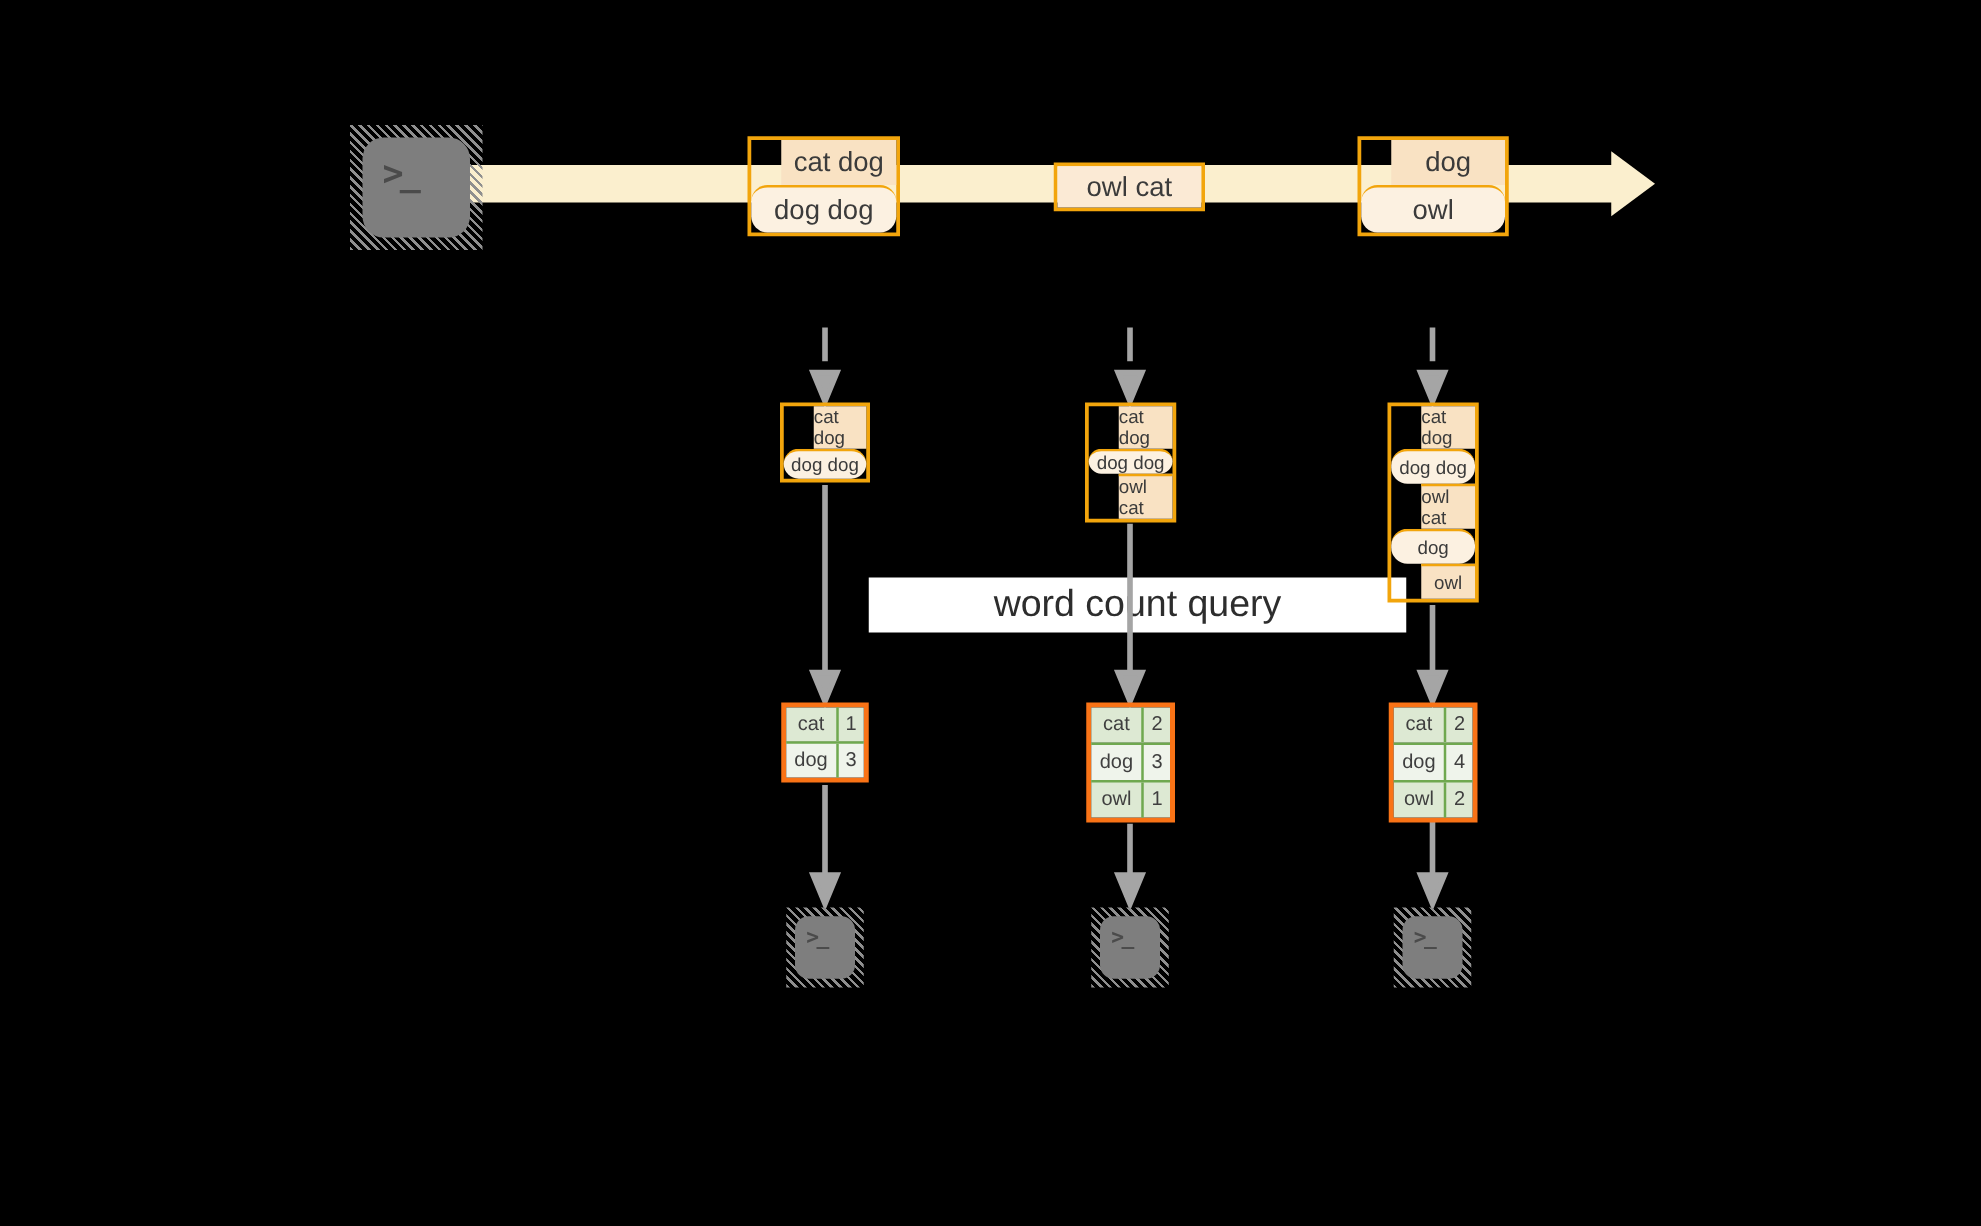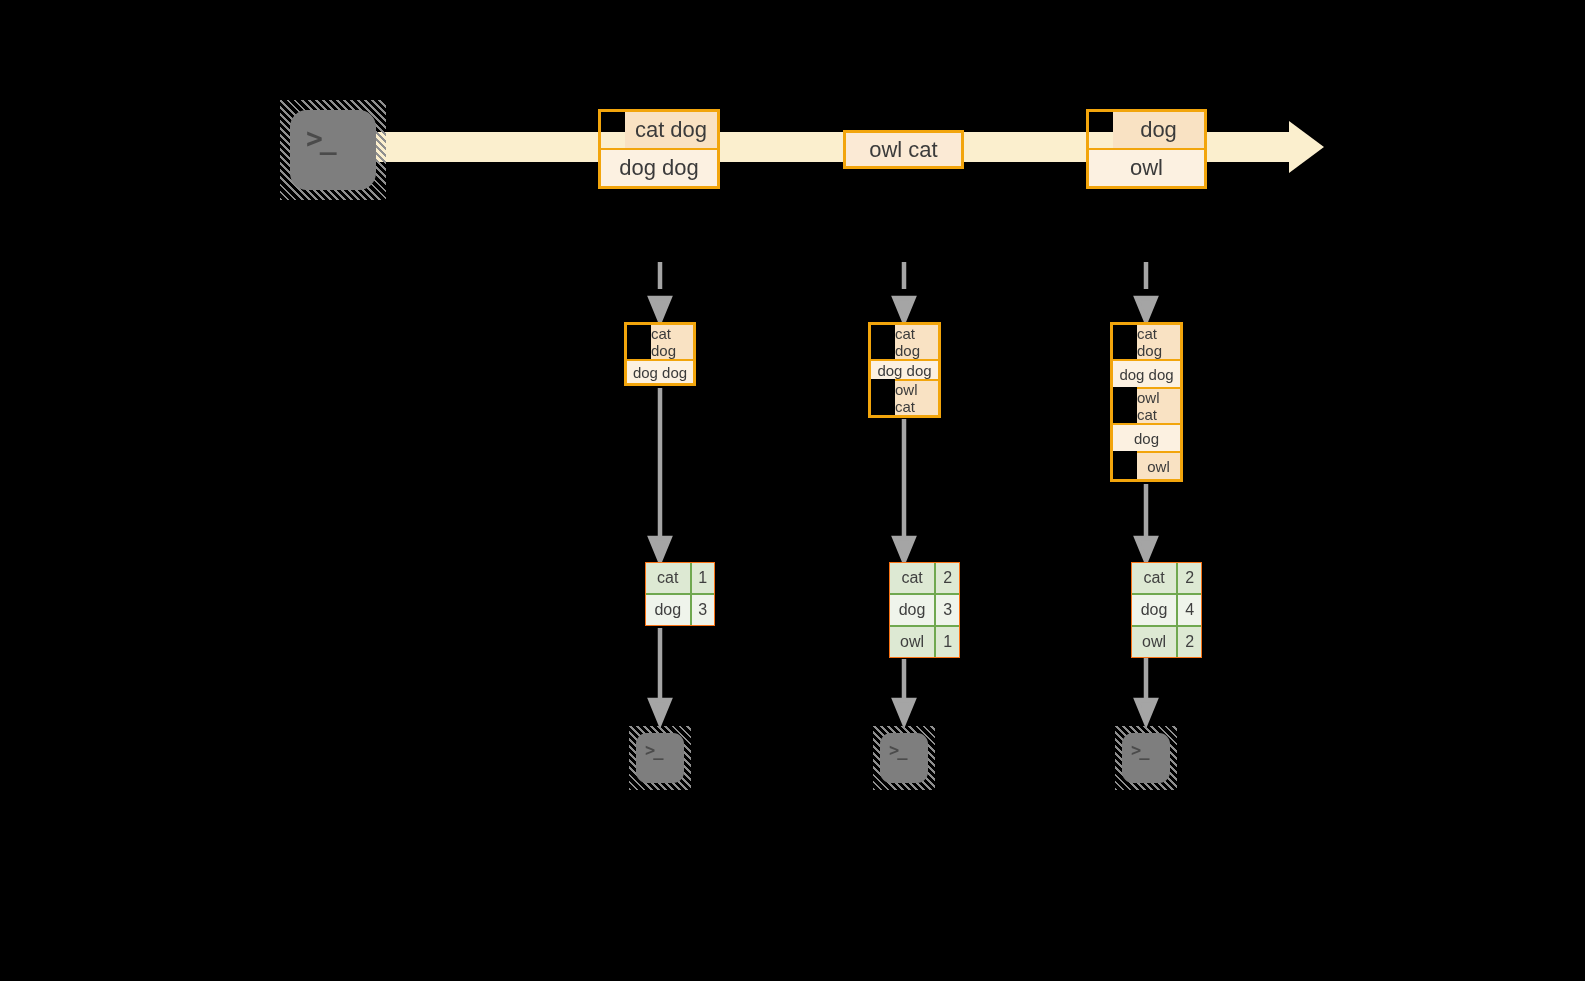--- a/index.html
+++ b/index.html
@@ -6,36 +6,36 @@
   .canvas{position:relative;width:1585px;height:981px;background:#000;overflow:hidden;
           font-family:"Liberation Sans","DejaVu Sans",sans-serif;}
 
   
   .stream-shaft{position:absolute;left:372px;top:132px;width:918px;height:30px;background:#FBEFCE;z-index:1;}
   .stream-head{position:absolute;left:1289px;top:121px;width:0;height:0;z-index:1;
                border-top:26px solid transparent;border-bottom:26px solid transparent;
                border-left:35px solid #FBEFCE;}
 
   
-  .peach{background:#F9E2C3;margin-left:24px;} .cream{background:#FCF1E1;} .blush{background:#FBEAD5;}
+  .peach{background:#F9E2C3;margin-left:24px;} .cream{background:#FCF1E1;border-radius:13px;} .blush{background:#FBEAD5;}
   .event-box{position:absolute;box-sizing:border-box;border:3px solid #F2A50C;z-index:2;
              display:flex;flex-direction:column;}
   .event-row{flex:1;display:flex;align-items:center;justify-content:center;
              font-size:22px;color:#3B3B3B;}
   .event-row + .event-row{border-top:2px solid #F2A50C;}
   .acc-box{position:absolute;box-sizing:border-box;border:3px solid #F2A50C;z-index:4;
            display:flex;flex-direction:column;}
   .acc-row{flex:1;display:flex;align-items:center;justify-content:center;
            font-size:15px;color:#3B3B3B;}
   .acc-row + .acc-row{border-top:2px solid #F2A50C;}
 
   
   .sage{background:#DDE9D3;} .pale{background:#EFF4EB;}
-  .count-table{position:absolute;box-sizing:border-box;border:1px solid #f97316;z-index:4;
-               display:flex;flex-direction:column;margin-left:20px;}
+  .count-table{position:absolute;box-sizing:border-box;border:4px solid #f97316;z-index:4;
+               display:flex;flex-direction:column;}
   .count-row{flex:1;display:flex;}
   .count-row + .count-row{border-top:2px solid #6FA84F;}
   .count-word{width:64%;display:flex;align-items:center;justify-content:center;
               border-right:2px solid #6FA84F;font-size:16px;color:#3F3F3F;}
   .count-num{flex:1;display:flex;align-items:center;justify-content:center;
              font-size:16px;color:#3F3F3F;}
 
   
   .wc-label{position:absolute;left:695px;top:462px;width:430px;height:44px;background:#FFFFFF;
             z-index:2;display:flex;align-items:center;justify-content:center;
@@ -86,20 +86,23 @@
 
   <div class="event-box" style="left:1086px;top:109px;width:121px;height:80px;">
     <div class="event-row peach">
       <span>dog</span>
     </div>
     <div class="event-row cream">
       <span>owl</span>
     </div>
   </div>
 
+  <div class="wc-label">
+    <span>word count query</span>
+  </div>
 
   <svg class="arrows" width="1585" height="981" viewBox="0 0 1585 981">
 
     <g stroke="#A5A5A5" stroke-width="4.5" fill="#A5A5A5">
       <line x1="660" y1="262" x2="660" y2="297" stroke-dasharray="27 11"></line>
       <polygon points="650.5,298 669.5,298 660,321"></polygon>
       <line x1="904" y1="262" x2="904" y2="297" stroke-dasharray="27 11"></line>
       <polygon points="894.5,298 913.5,298 904,321"></polygon>
       <line x1="1146" y1="262" x2="1146" y2="297" stroke-dasharray="27 11"></line>
       <polygon points="1136.5,298 1155.5,298 1146,321"></polygon>

